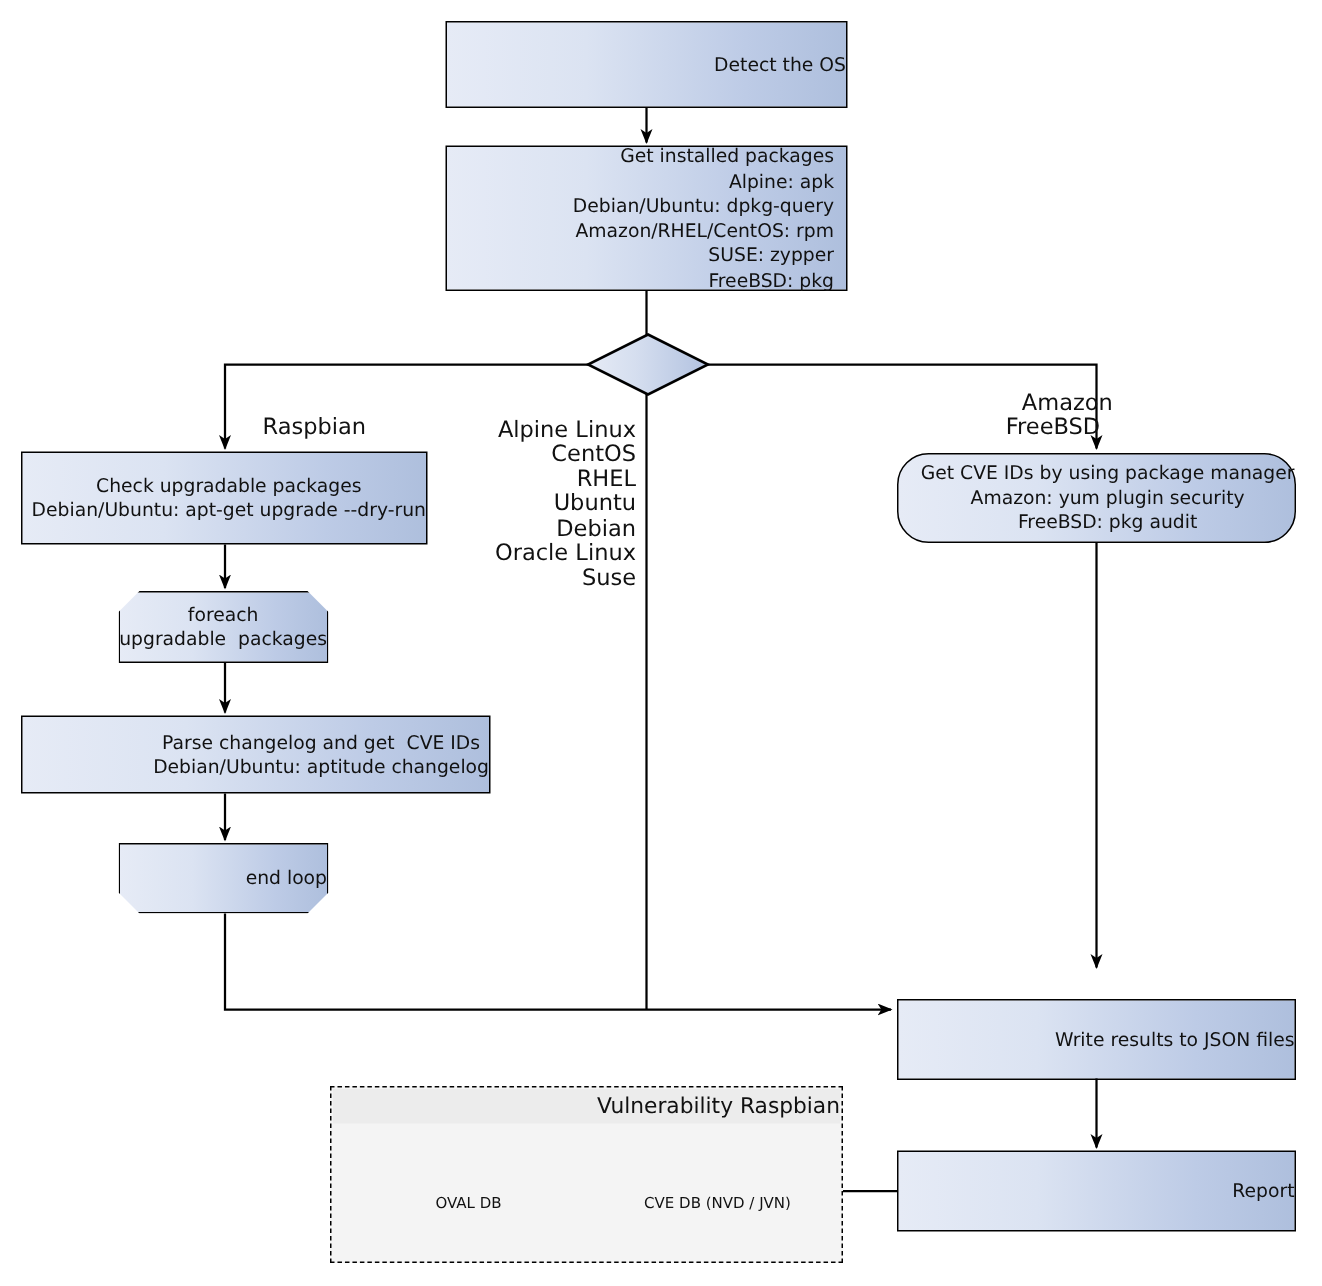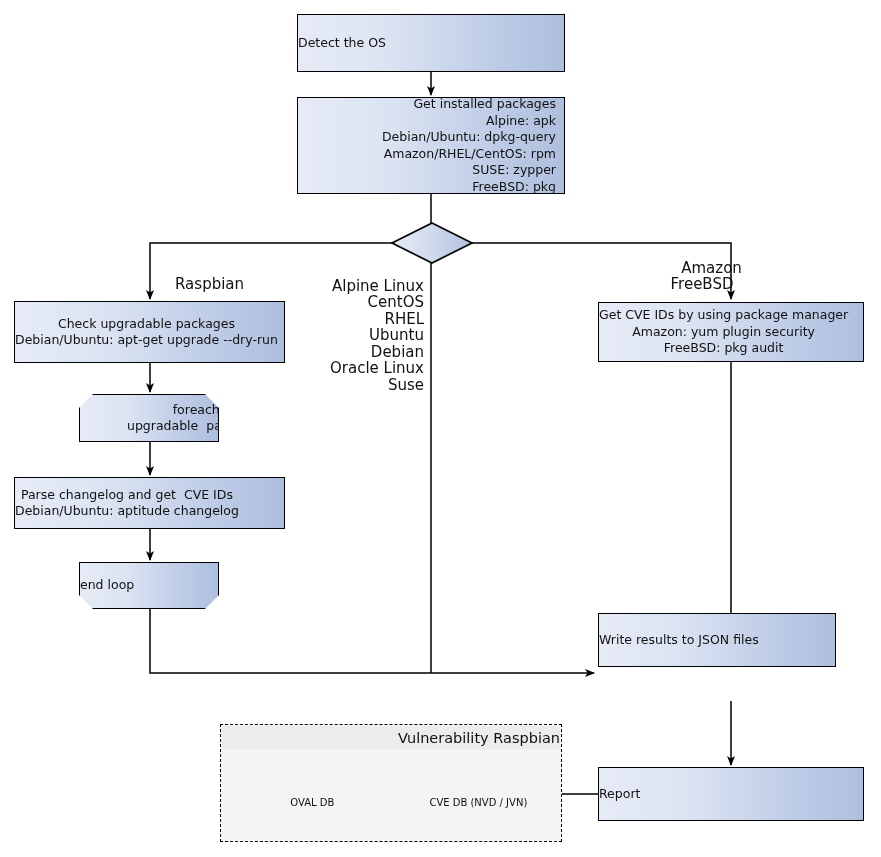--- a/index.html
+++ b/index.html
@@ -23,21 +23,21 @@
     top: 0;
     width: 881px;
     height: 857px;
     pointer-events: none;
   }
   .node {
     position: absolute;
     box-sizing: border-box;
     display: flex;
     align-items: center;
-    justify-content: flex-start;
+    justify-content: flex-end;
     color: #111111;
     font-size: 12.5px;
     line-height: 16.5px;
     white-space: pre;
     text-align: center;
   }
   .proc {
     border: 1.6px solid #000000;
     background: linear-gradient(to right, #e6ebf6 0%, #dbe3f2 35%, #bdcbe6 75%, #aebfdd 100%);
   }
@@ -183,36 +183,36 @@
   <div class="node proc" style="left:14px; top:301px; width:271px; height:62px;">
     <span>Check upgradable packages
 Debian/Ubuntu: apt-get upgrade --dry-run</span>
   </div>
 
   <div class="node loopstart" style="left:79px; top:394px; width:140px; height:48px;">
     <span>foreach
 upgradable  packages</span>
   </div>
 
-  <div class="node proc" style="left:14px; top:477px; width:271px; height:52px;">
+  <div class="node proc" style="left:14px; top:477px; width:313px; height:52px;">
     <span>Parse changelog and get  CVE IDs
 Debian/Ubuntu: aptitude changelog</span>
   </div>
 
   <div class="node loopend" style="left:79px; top:562px; width:140px; height:47px;">
     <span>end loop</span>
   </div>
 
-  <div class="node proc" style="left:598px; top:302px; width:266px; height:60px;">
+  <div class="node proc" style="left:598px; top:302px; width:266px; height:60px;border-radius:21px;">
     <span>Get CVE IDs by using package manager
 Amazon: yum plugin security
 FreeBSD: pkg audit</span>
   </div>
 
-  <div class="node proc" style="left:598px; top:613px; width:238px; height:54px;">
+  <div class="node proc" style="left:598px; top:666px; width:266px; height:54px;">
     <span>Write results to JSON files</span>
   </div>
 
   <div class="node proc" style="left:598px; top:767px; width:266px; height:54px;">
     <span>Report</span>
   </div>
 
   <div class="edge-label center" style="left:135px; top:259px; width:130px;">
     <span>Raspbian</span>
   </div>

